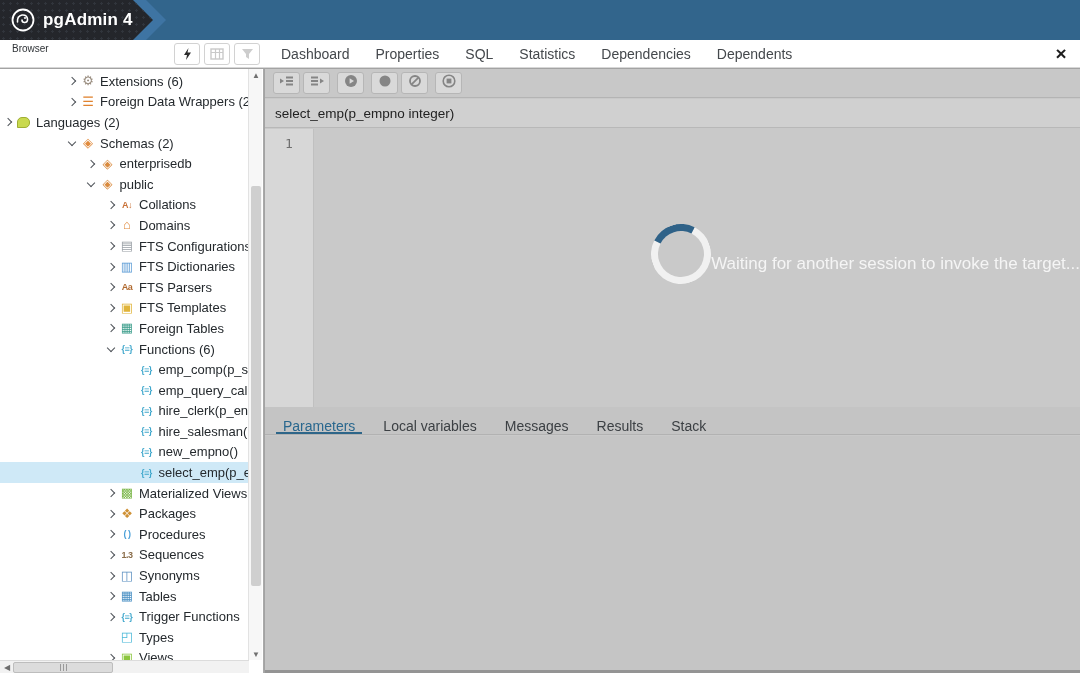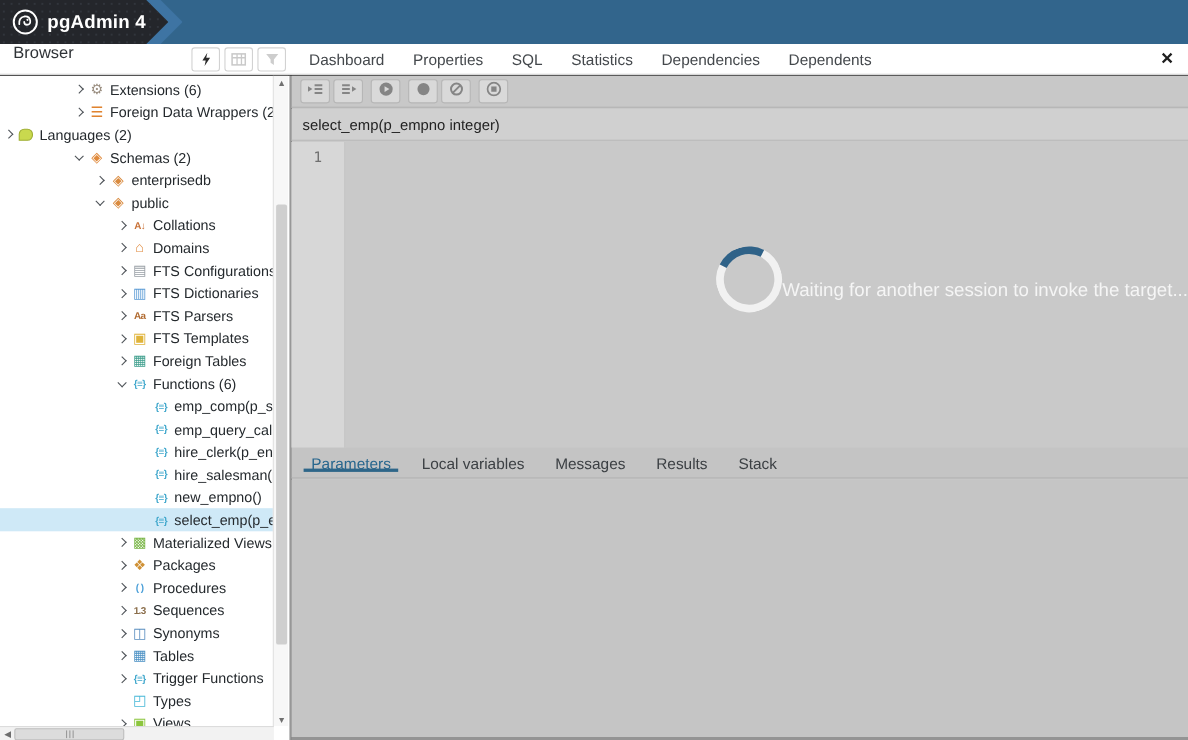--- a/index.html
+++ b/index.html
@@ -1,37 +1,37 @@
 <!DOCTYPE html>
 <html><head>
 <meta charset="utf-8">
 <style>
   * { margin:0; padding:0; box-sizing:border-box; }
   html,body { width:1080px; height:673px; overflow:hidden; }
   body { font-family:"Liberation Sans", sans-serif; background:#fff; }
-  .app { position:relative; width:1080px; height:673px; background:#404040; overflow:hidden; }
+  .app { position:relative; width:1080px; height:673px; background:#a3a3a3; overflow:hidden; }
 
   
   .topbar { position:absolute; left:0; top:0; width:1080px; height:40px; background:#32658c; }
   .brand-accent { position:absolute; left:0; top:0; width:166px; height:40px;
     background:#3e74a3; clip-path:polygon(0 0,146px 0,166px 20px,146px 40px,0 40px); }
   .brand { position:absolute; left:0; top:0; width:155px; height:40px; background:#24262b;
     background-image:radial-gradient(#31353c 1px, transparent 1.2px); background-size:7px 7px;
     clip-path:polygon(0 0,133px 0,153px 20px,133px 40px,0 40px);
     display:flex; align-items:center; padding-left:10px; color:#fff; }
   .brand .logo { width:26px; height:26px; margin-right:7px; flex:none; }
   .brand .bname { font-size:17px; font-weight:bold; letter-spacing:.2px; }
   .menus { position:absolute; left:170px; top:0; height:40px; display:flex; align-items:center; }
   .menu-item { color:#fff; font-size:14.5px; padding:0 13px; height:40px; display:flex; align-items:center; cursor:pointer; }
   .chev { width:6px; height:6px; border-right:1.8px solid currentColor; border-bottom:1.8px solid currentColor;
     display:inline-block; transform:rotate(45deg) translate(-1px,-1px); margin-left:7px; margin-top:-3px; }
 
   
   .second-row { position:absolute; left:0; top:40px; width:1080px; height:28px; background:#fff; border-bottom:1px solid #d7d7d7; }
-  .browser-title { position:absolute; left:12px; top:0; height:16px; display:flex; align-items:center; font-size:15px; color:#2f3337;text-align:center; }
+  .browser-title { position:absolute; left:12px; top:0; height:16px; display:flex; align-items:center; font-size:10px; color:#2f3337;text-align:center; }
   .browser-tools { position:absolute; left:174px; top:3px; display:flex; gap:4px; }
   .tool-btn { width:26px; height:22px; border:1px solid #d2d2d2; border-radius:3px; background:#fff;
     display:flex; align-items:center; justify-content:center; cursor:pointer; }
   .tool-btn svg { display:block; }
   .main-tabs { position:absolute; left:268px; top:0; height:28px; display:flex; align-items:stretch; }
   .mtab { display:flex; align-items:center; padding:0 13px; font-size:14px; color:#44484c; cursor:pointer; position:relative; }
   .mtab.active { color:#20638b; }
   .mtab.active::after { content:""; position:absolute; left:8px; right:8px; bottom:0; height:3px; background:#2c6a8e; }
   .mtab .bug { margin-right:6px; display:inline-flex; }
   .close-x { position:absolute; right:8px; top:0; height:28px; width:22px; display:flex; align-items:center; justify-content:center;
@@ -73,21 +73,21 @@
     font-size:13.5px; color:#222; display:flex; align-items:center; padding-left:10px; }
   .editor { position:absolute; left:0; top:60px; width:815px; height:278px; background:#c9c9c9; }
   .gutter { position:absolute; left:0; top:0; width:49px; height:278px; background:#d7d7d7; border-right:1px solid #c0c0c0;
     font-family:"DejaVu Sans Mono", monospace; font-size:13px; color:#6f6f6f; text-align:center; padding-top:7px; }
   .code { position:absolute; left:50px; top:0; width:765px; height:278px; }
   .overlay { position:absolute; left:0; top:0; width:815px; height:278px; display:flex; flex-direction:row; align-items:center; justify-content:flex-end; padding-bottom:8px; }
   .spinner { width:60px; height:60px; border-radius:50%; border:7px solid rgba(244,244,244,.95);
     border-top-color:#2f6288; transform:rotate(-18deg); margin-bottom:20px; }
   .wait-text { font-size:17px; color:#f5f5f5; }
   .dbg-tabs { position:absolute; left:0; top:338px; width:815px; height:28px; background:#c4c4c4; border-bottom:1px solid #b2b2b2;
-    display:flex; align-items:center; padding-left:4px; }
+    display:flex; align-items:flex-end; padding-left:4px; }
   .dtab { display:flex; align-items:center; padding:0 14px; font-size:14px; color:#3c4044; cursor:pointer; position:relative; }
   .dtab.active { color:#29678e; }
   .dtab.active::after { content:""; position:absolute; left:7px; right:7px; bottom:0; height:2.5px; background:#2e6689; }
   .dbg-body { position:absolute; left:0; top:367px; width:815px; height:234px; background:#c5c5c5; }
 </style>
 </head>
 <body>
 
 <div class="app">
 

